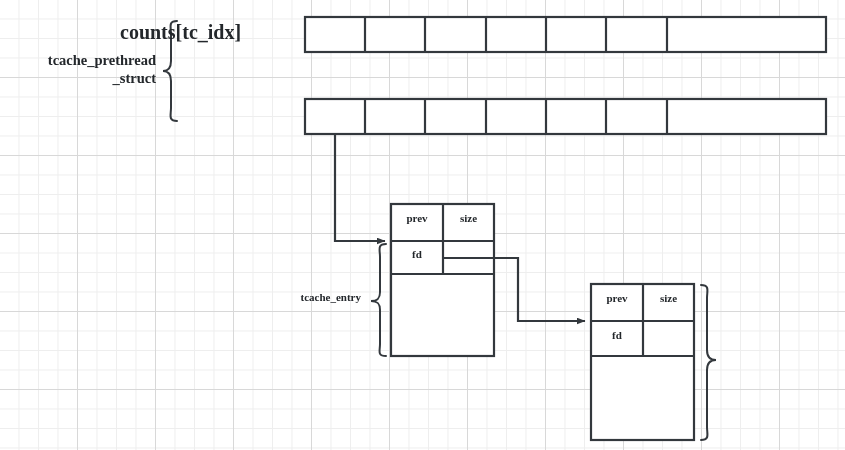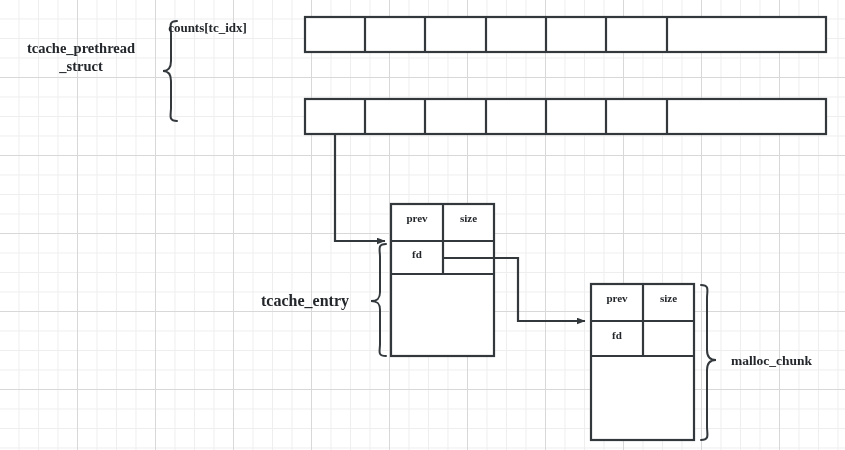--- a/index.html
+++ b/index.html
@@ -29,32 +29,32 @@
   .lbl {
     position: absolute;
     color: #23272b;
     font-weight: bold;
     font-family: "Liberation Serif", "DejaVu Serif", serif;
     white-space: pre;
     line-height: 1.22;
   }
   .struct-label {
     left: 6px;
-    top: 40px;
+    top: 52px;
     width: 150px;
-    text-align: center;
+    text-align: right;
     font-size: 14.5px;
   }
   .arr-label {
-    font-size: 13px;
-    text-align: center;
+    font-size: 20px;
+    text-align: left;
   }
   #counts-label { left: 120px; top: 20px; width: 175px; }
   #entries-label { left: 110px; top: 105px; width: 185px; }
-  #tcache-entry-label { left: 224px; top: 291px; width: 125px; text-align: right; font-size: 16px; }
+  #tcache-entry-label { left: 236px; top: 291px; width: 125px; text-align: right; font-size: 11px; }
   #malloc-chunk-label { left: 731px; top: 353px; width: 110px; text-align: left; font-size: 13.5px; }
 
   .cell-text {
     position: absolute;
     font-size: 11px;
     font-weight: bold;
     color: #23272b;
     text-align: center;
     font-family: "Liberation Serif", "DejaVu Serif", serif;
   }
@@ -165,21 +165,20 @@
 
   </svg>
 
   <div class="lbl struct-label"><span>tcache_prethread</span><br><span>_struct</span></div>
 
   <div class="lbl arr-label" id="counts-label">counts[tc_idx]</div>
 
 
   <div class="lbl" id="tcache-entry-label">tcache_entry</div>
 
-  <div class="lbl" id="malloc-chunk-label">malloc_chunk</div>
 
   <div class="cell-text" style="left:391px; top:212px; width:52px;">prev</div>
   <div class="cell-text" style="left:443px; top:212px; width:51px;">size</div>
   <div class="cell-text" style="left:391px; top:248px; width:52px;">fd</div>
 
   <div class="cell-text" style="left:591px; top:292px; width:52px;">prev</div>
   <div class="cell-text" style="left:643px; top:292px; width:51px;">size</div>
   <div class="cell-text" style="left:591px; top:329px; width:52px;">fd</div>
 
 </div>

